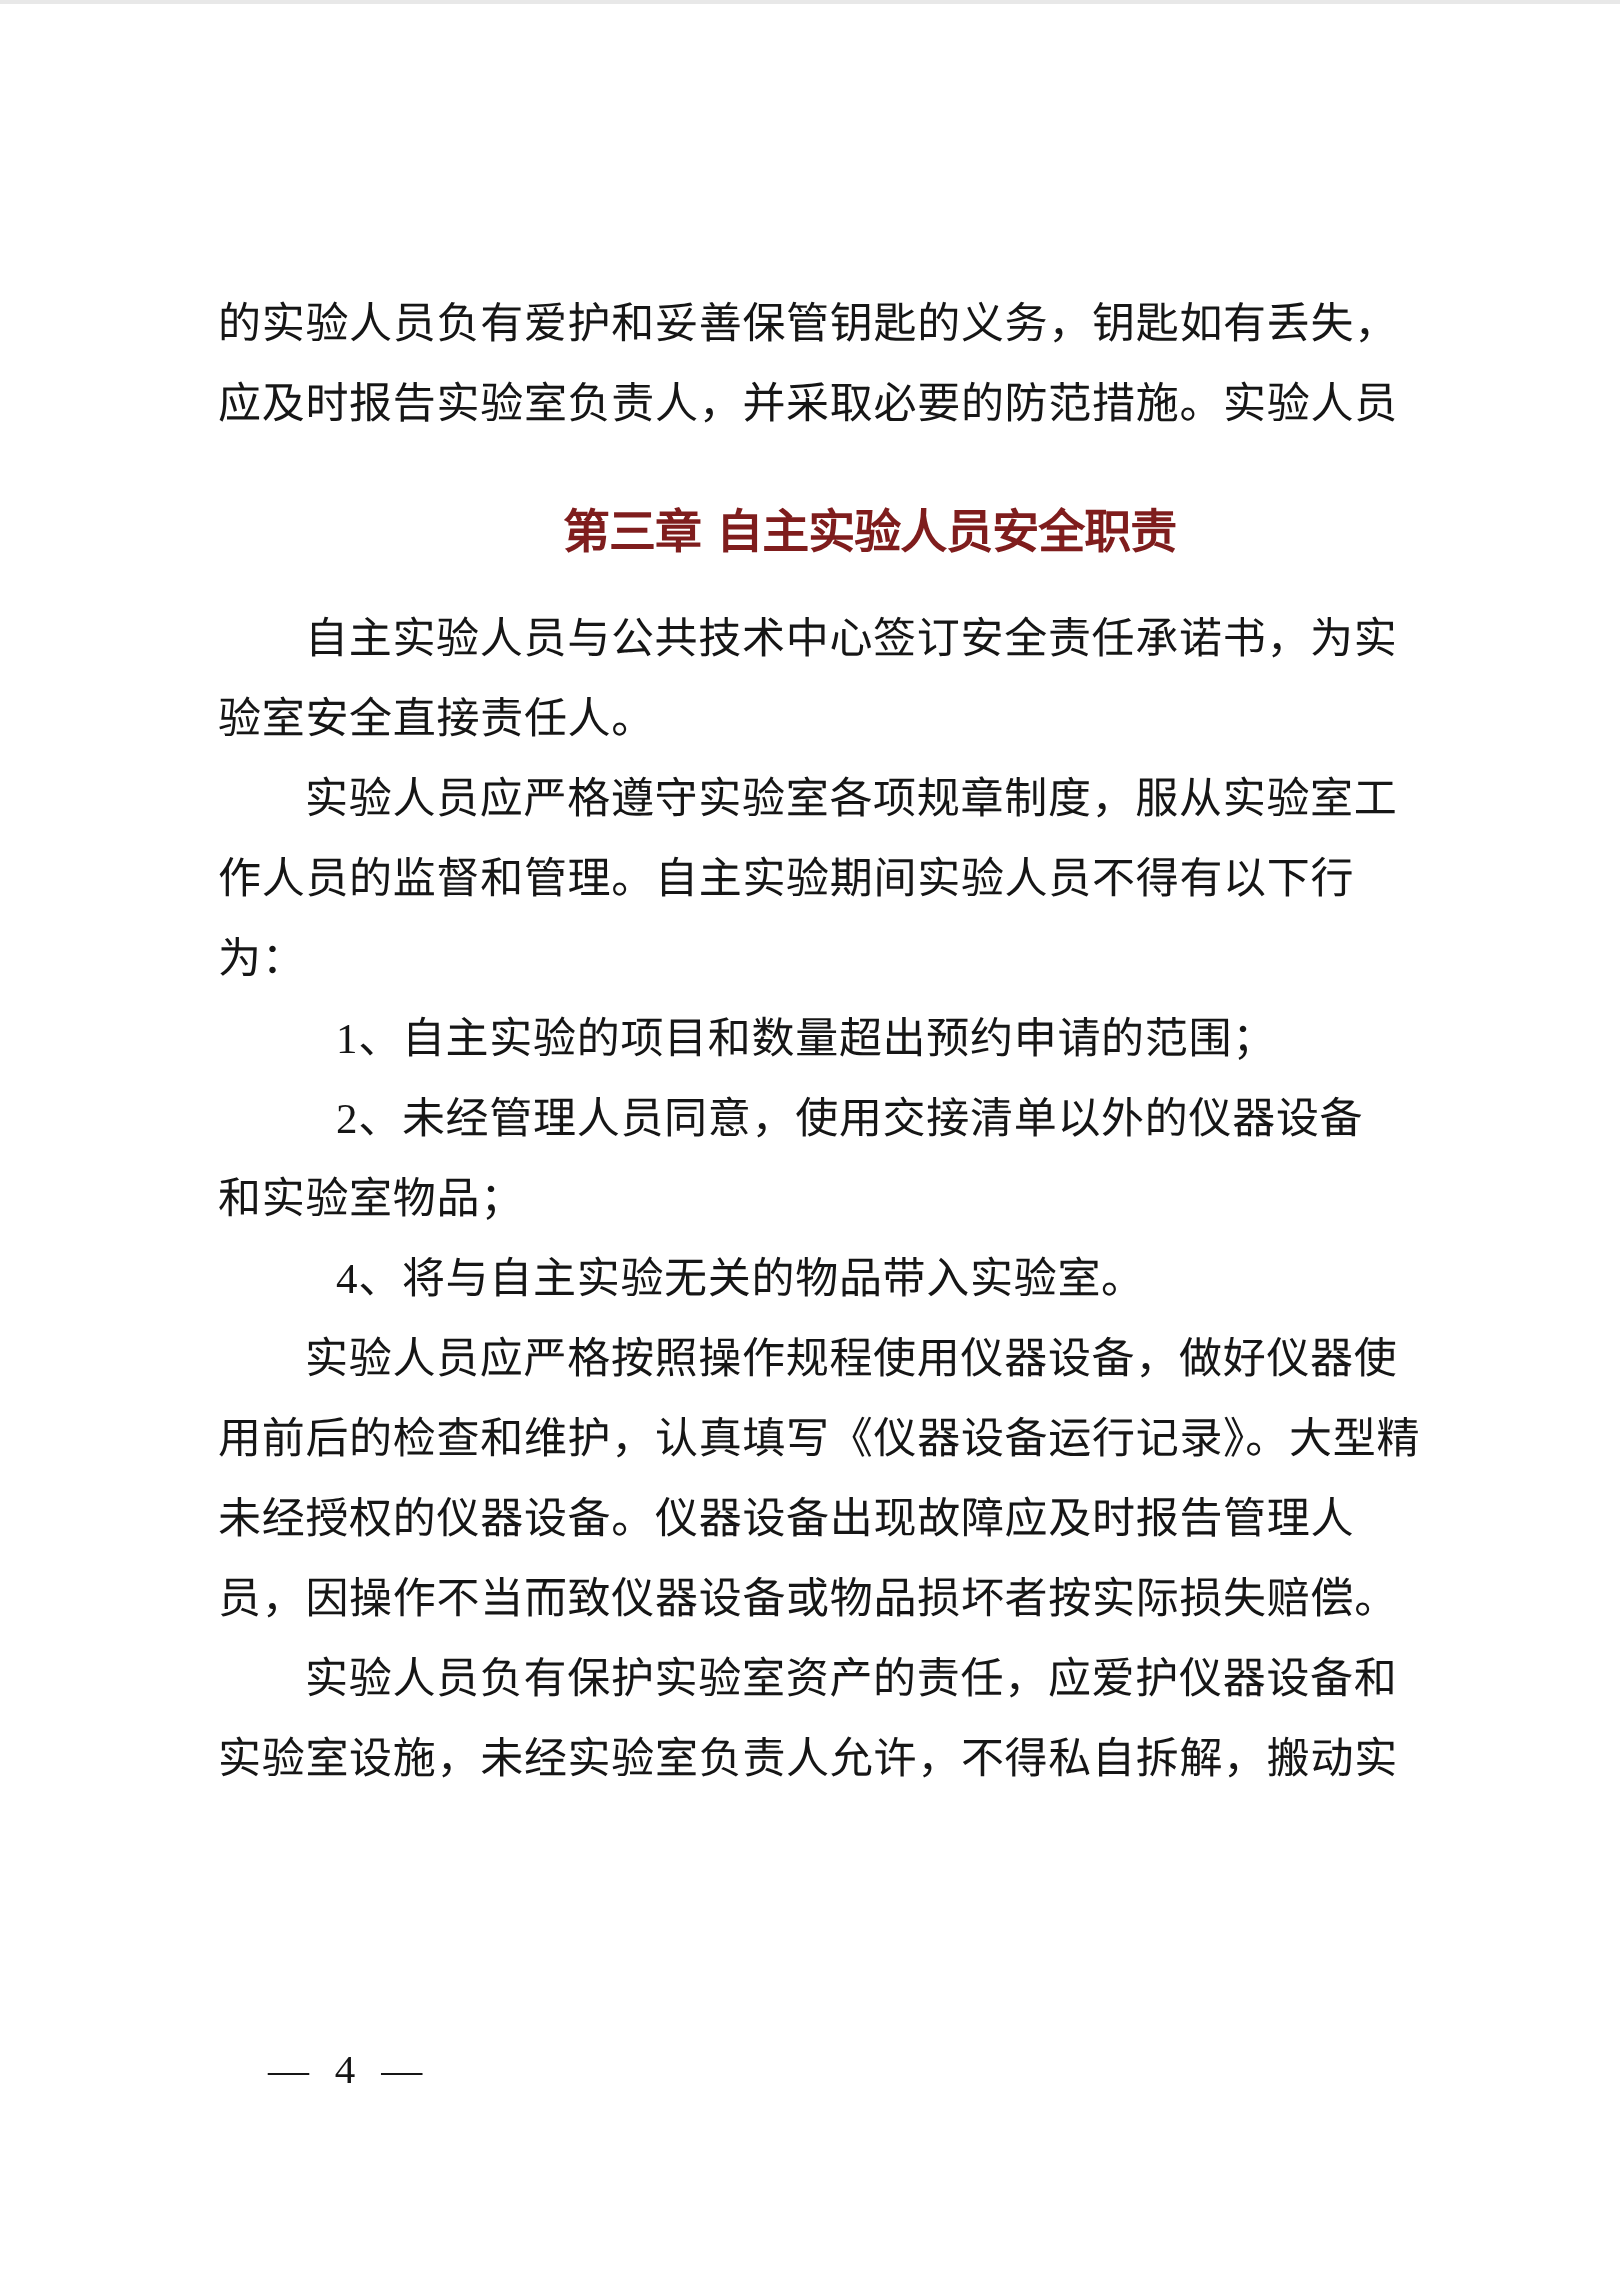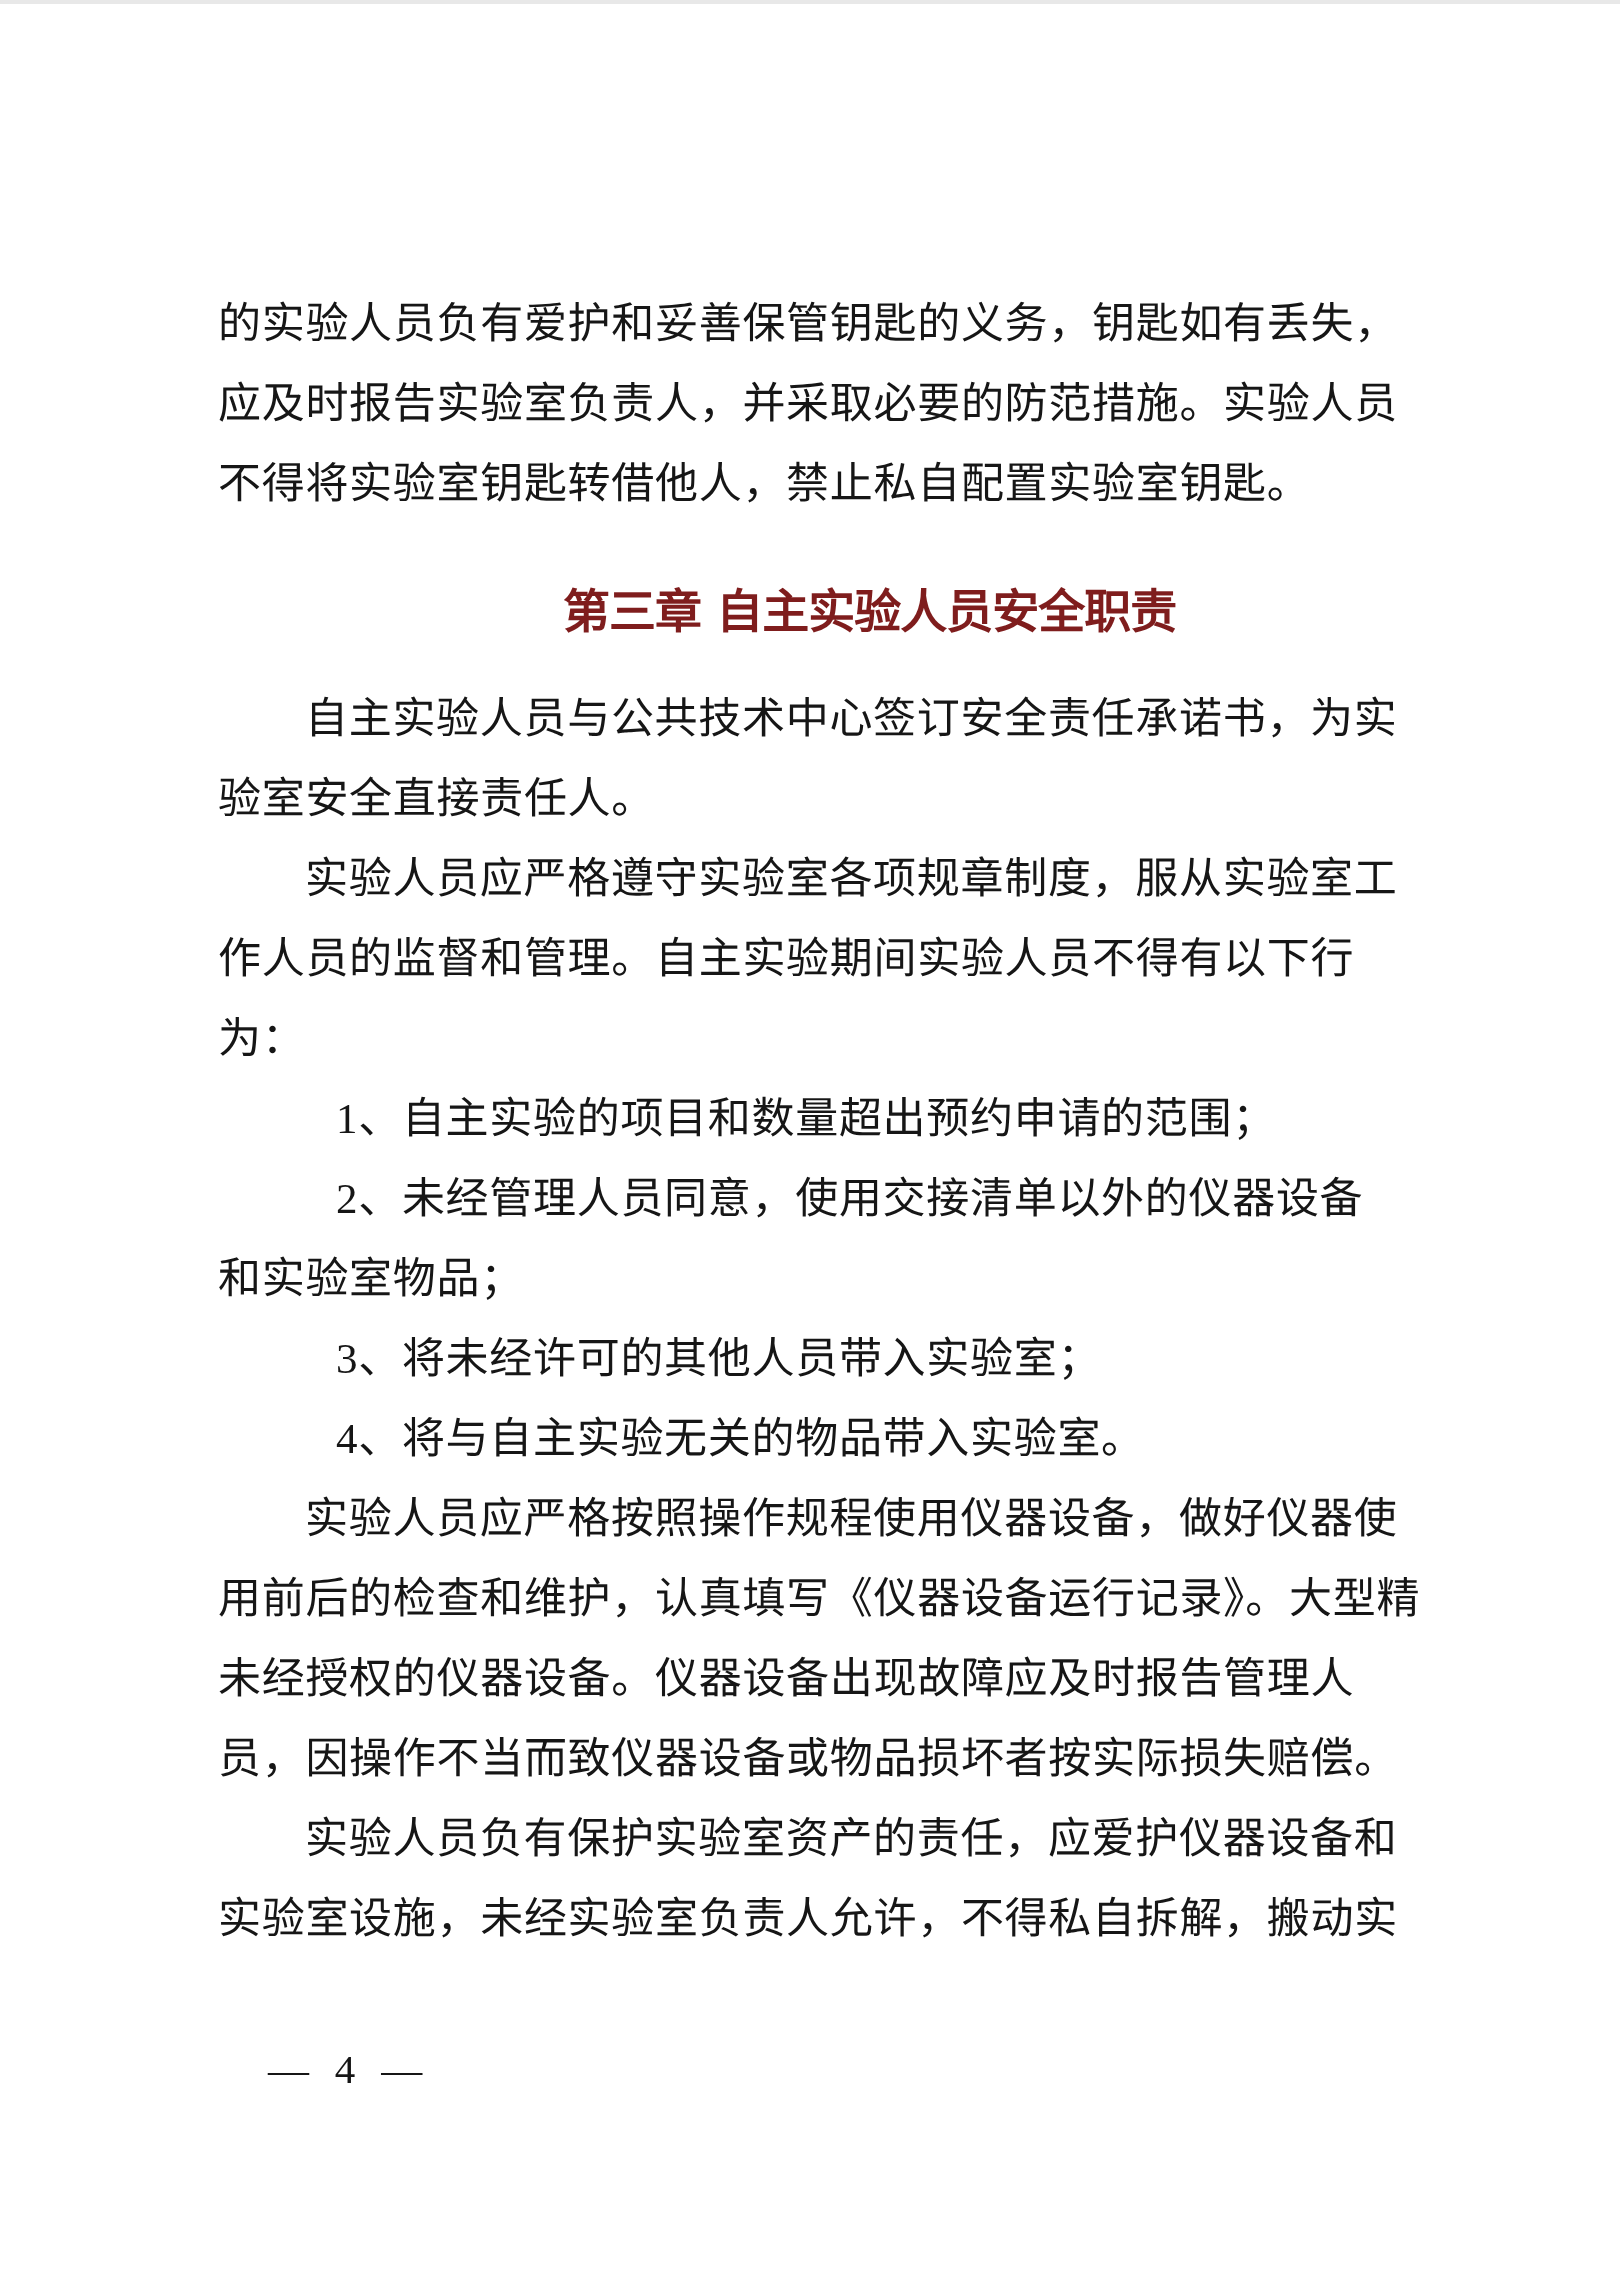--- a/index.html
+++ b/index.html
@@ -58,31 +58,29 @@
     white-space: nowrap;
   }
 </style>
 </head>
 <body>
 
 <div class="page">
   <div class="text-column">
       <div class="line body indent-none">的实验人员负有爱护和妥善保管钥匙的义务，钥匙如有丢失，</div>
       <div class="line body indent-none">应及时报告实验室负责人，并采取必要的防范措施。实验人员</div>
-      <div class="line body indent-none">不得将实验室钥匙转借他人，禁止私自配置实验室钥匙。</div>
       <div class="line heading">第三章 自主实验人员安全职责</div>
       <div class="line body indent-paragraph">自主实验人员与公共技术中心签订安全责任承诺书，为实</div>
       <div class="line body indent-none">验室安全直接责任人。</div>
       <div class="line body indent-paragraph">实验人员应严格遵守实验室各项规章制度，服从实验室工</div>
       <div class="line body indent-none">作人员的监督和管理。自主实验期间实验人员不得有以下行</div>
       <div class="line body indent-none">为：</div>
       <div class="line body indent-list">1、自主实验的项目和数量超出预约申请的范围；</div>
       <div class="line body indent-list">2、未经管理人员同意，使用交接清单以外的仪器设备</div>
       <div class="line body indent-none">和实验室物品；</div>
-      <div class="line body indent-list">3、将未经许可的其他人员带入实验室；</div>
       <div class="line body indent-list">4、将与自主实验无关的物品带入实验室。</div>
       <div class="line body indent-paragraph">实验人员应严格按照操作规程使用仪器设备，做好仪器使</div>
       <div class="line body indent-none">用前后的检查和维护，认真填写《仪器设备运行记录》。大型精</div>
       <div class="line body indent-none">未经授权的仪器设备。仪器设备出现故障应及时报告管理人</div>
       <div class="line body indent-none">员，因操作不当而致仪器设备或物品损坏者按实际损失赔偿。</div>
       <div class="line body indent-paragraph">实验人员负有保护实验室资产的责任，应爱护仪器设备和</div>
       <div class="line body indent-none">实验室设施，未经实验室负责人允许，不得私自拆解，搬动实</div>
     </div>
   <div class="footer">— 4 —</div>
 </div>

